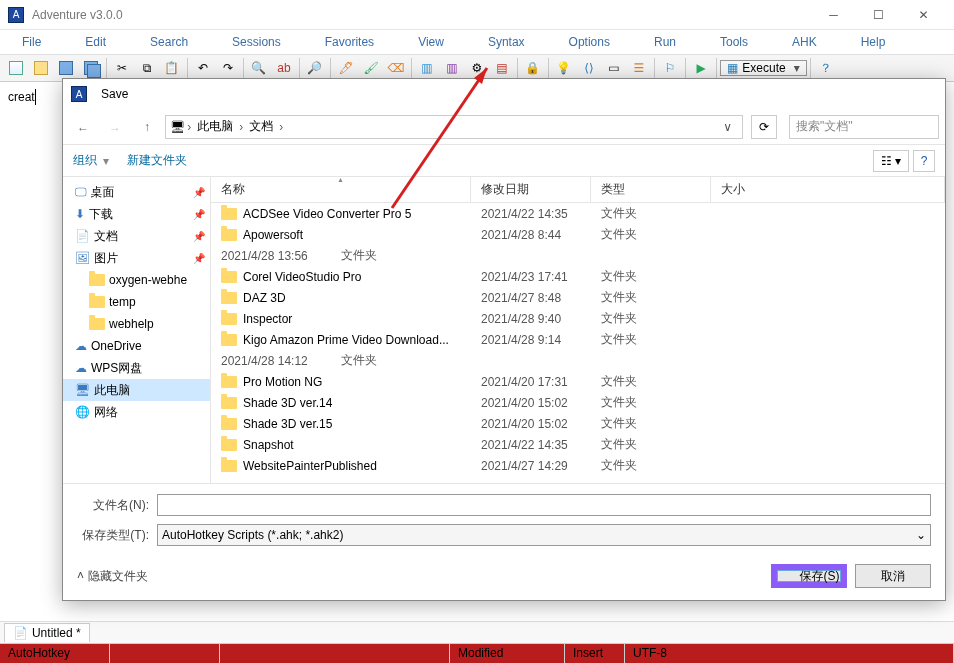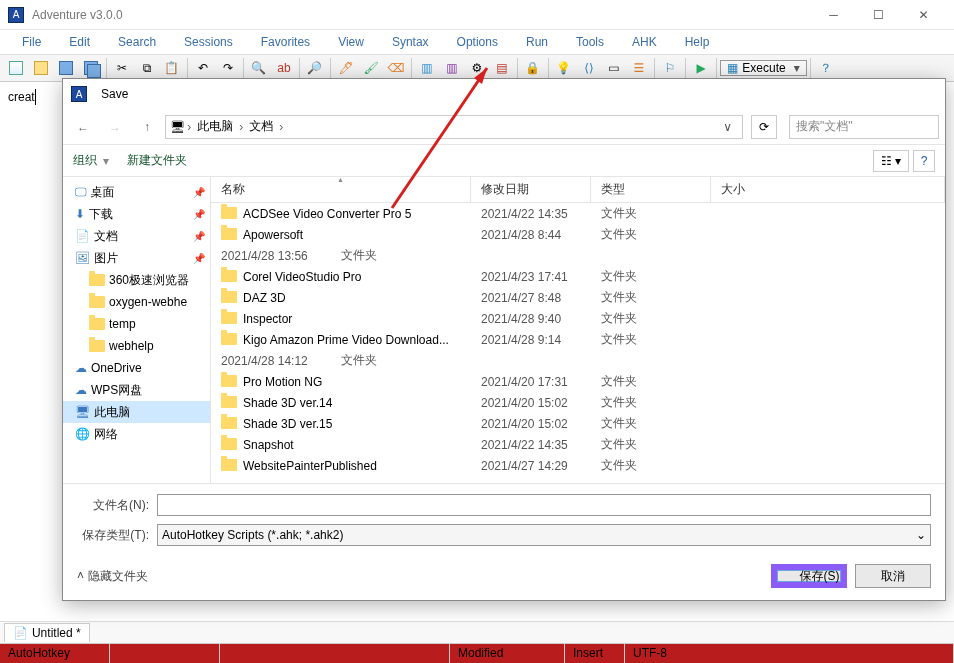--- a/index.html
+++ b/index.html
@@ -6,21 +6,21 @@
 body { background: #fff; width: 954px; height: 663px; position: relative; overflow: hidden; }
 
 
 .main-window { width: 954px; height: 663px; background: #fff; position: relative; }
 .main-titlebar { height: 30px; background: #fff; display: flex; align-items: center; padding: 0 8px; border-bottom: 1px solid #e5e5e5; color: #777; }
 .app-icon { width: 16px; height: 16px; background: #1e4a9e; color: #fff; display: inline-flex; align-items: center; justify-content: center; font-size: 10px; margin-right: 8px; border: 1px solid #0d2a5e; }
 .main-title { flex: 1; }
 .win-controls { display: flex; gap: 0; }
 .win-btn { width: 45px; height: 28px; display: flex; align-items: center; justify-content: center; color: #555; }
 
-.main-menubar { height: 24px; display: flex; align-items: center; padding: 0 8px; gap: 0; color: #3a6ea5; }
+.main-menubar { height: 24px; display: flex; align-items: center; padding: 0 8px; gap: 16px; color: #3a6ea5; }
 .main-menubar .menu-item { padding: 3px 14px; cursor: pointer; }
 
 .main-toolbar { height: 28px; background: #f5f5f5; border-top: 1px solid #e0e0e0; border-bottom: 1px solid #ccc; display: flex; align-items: center; padding: 0 4px; gap: 1px; }
 .tbtn { width: 24px; height: 22px; display: flex; align-items: center; justify-content: center; border: 1px solid transparent; }
 .tdiv { width: 1px; height: 20px; background: #ccc; margin: 0 2px; }
 .execute-btn { width: auto; padding: 0 6px; gap: 4px; border: 1px solid #999; background: #f8f8f8; display: flex; align-items: center; }
 
 .editor-area { position: absolute; top: 82px; left: 0; right: 0; bottom: 40px; background: #fff; padding: 6px 8px; font-family: Consolas, monospace; font-size: 14px; color: #000; }
 
 .doc-tabs { position: absolute; bottom: 20px; left: 0; right: 0; height: 22px; background: #f8f8f8; border-top: 1px solid #ddd; display: flex; align-items: center; padding: 0 4px; }
@@ -38,40 +38,40 @@
 .sd-nav { height: 36px; display: flex; align-items: center; padding: 0 6px; gap: 4px; border-bottom: 1px solid #e5e5e5; }
 .nav-arrow { width: 28px; height: 26px; display: flex; align-items: center; justify-content: center; color: #666; }
 .breadcrumb { flex: 1; border: 1px solid #ccc; height: 24px; display: flex; align-items: center; padding: 0 4px; gap: 2px; }
 .bc-seg { padding: 0 4px; }
 .bc-sep { color: #666; }
 .bc-drop { margin-left: auto; padding: 0 6px; color: #555; }
 .nav-refresh { width: 26px; height: 24px; border: 1px solid #ccc; display: flex; align-items: center; justify-content: center; margin-left: 4px; }
 .search-box { width: 150px; height: 24px; border: 1px solid #ccc; margin-left: 8px; padding: 0 6px; color: #888; display: flex; align-items: center; }
 
 .sd-toolbar { height: 32px; display: flex; align-items: center; padding: 0 10px; border-bottom: 1px solid #e5e5e5; }
-.sd-tool-link { color: #14532d; margin-right: 24px; cursor: pointer; }
+.sd-tool-link { color: #0369a1; margin-right: 24px; cursor: pointer; }
 .sd-view-btn { margin-left: auto; width: 36px; height: 22px; border: 1px solid #ccc; display: flex; align-items: center; justify-content: center; }
 .sd-help-btn { width: 22px; height: 22px; border: 1px solid #ccc; display: flex; align-items: center; justify-content: center; margin-left: 4px; color: #1e5aa8; }
 
 .sd-body { flex: 1; display: flex; overflow: hidden; }
 .sd-tree { width: 148px; border-right: 1px solid #e5e5e5; overflow-y: auto; padding: 4px 0; }
 .tree-item { display: flex; align-items: center; height: 22px; padding: 0 4px 0 12px; gap: 4px; cursor: pointer; }
 .tree-item.indent { padding-left: 26px; }
 .tree-item.sel { background: #cde8ff; }
 .pin { color: #888; font-size: 10px; margin-left: auto; }
 
 .sd-list { flex: 1; overflow: auto; }
 .list-header { display: flex; height: 26px; border-bottom: 1px solid #e5e5e5; position: sticky; top: 0; background: #fff; }
 .list-header > div { padding: 4px 10px; border-right: 1px solid #e5e5e5; color: #333; display: flex; align-items: center; }
 .col-name{width:260px}.col-date{width:120px}.col-type{width:120px}.col-size{flex:1}
 .sort-mark { width: 100%; text-align: center; color: #888; font-size: 8px; line-height: 6px; position: absolute; top: 0; left: 0; }
 .col-name { position: relative; }
 
 .list-row { display: flex; height: 21px; align-items: center; cursor: pointer; }
-.list-row .c-name { width: 260px; padding-left: 10px; display: flex; gap: 6px; }
+.list-row .c-name { width: 260px; padding-left: 10px; display: flex; align-items: center; gap: 6px; }
 .list-row .c-date { width: 120px; padding-left: 10px; color: #555; }
 .list-row .c-type { width: 120px; padding-left: 10px; color: #555; }
 .folder-ico { width: 16px; height: 12px; background: #ffd96a; border-radius: 1px; position: relative; }
 .folder-ico:before { content: ""; position: absolute; top: -3px; left: 0; width: 6px; height: 3px; background: #ffd96a; border-radius: 1px 1px 0 0; }
 
 .sd-footer { padding: 10px 14px 12px; border-top: 1px solid #e5e5e5; background: #fff; }
 .sd-field-row { display: flex; align-items: center; margin-bottom: 8px; }
 .sd-field-label { width: 72px; text-align: right; margin-right: 8px; color: #444; }
 .sd-input { flex: 1; height: 22px; border: 1px solid #999; padding: 0 4px; }
 .sd-select { flex: 1; height: 22px; border: 1px solid #999; padding: 0 4px; background: #f5f5f5; display: flex; align-items: center; justify-content: space-between; }
@@ -248,24 +248,20 @@
           <span>文档</span>
           <span class="pin">📌</span>
         </div>
         <div class="tree-item">
           <span style="color:#3a7ac0">🖼</span>
           <span>图片</span>
           <span class="pin">📌</span>
         </div>
         <div class="tree-item indent">
           <span class="folder-ico"></span>
-          <span>360极速浏览器</span>
-        </div>
-        <div class="tree-item indent">
-          <span class="folder-ico"></span>
           <span>oxygen-webhe</span>
         </div>
         <div class="tree-item indent">
           <span class="folder-ico"></span>
           <span>temp</span>
         </div>
         <div class="tree-item indent">
           <span class="folder-ico"></span>
           <span>webhelp</span>
         </div>

